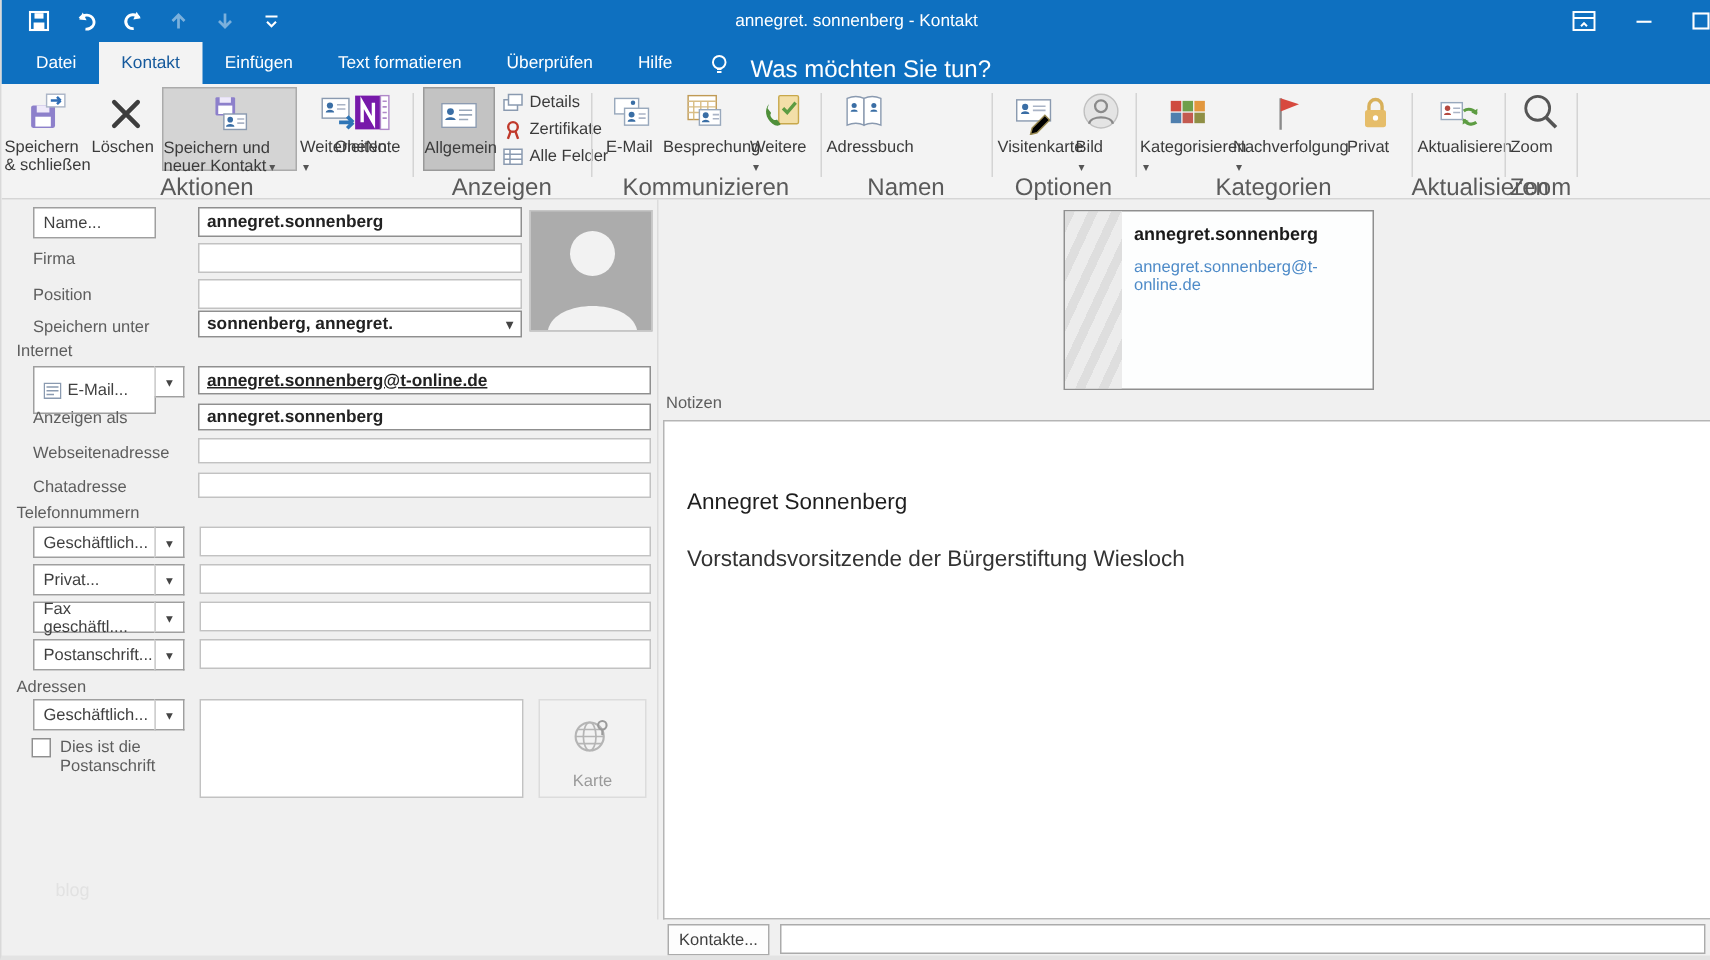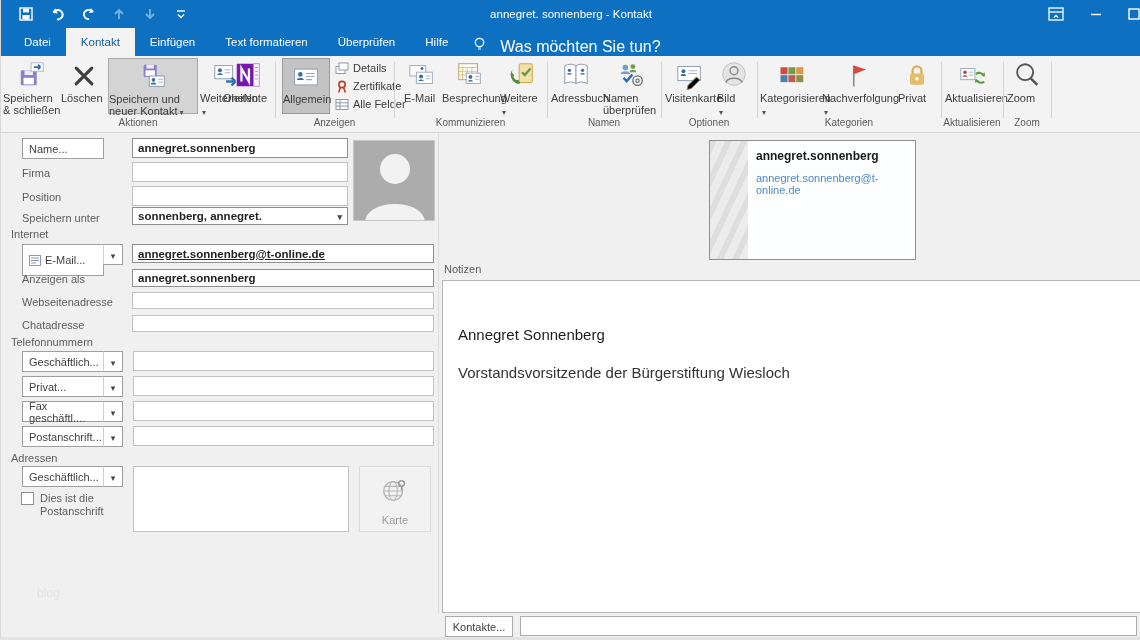--- a/index.html
+++ b/index.html
@@ -19,21 +19,21 @@
   .tellme{display:flex;align-items:flex-end;gap:14px;color:#fff;padding:0 10px;font-size:16px}
   
   .ribbon{position:absolute;left:0;top:56px;width:1140px;height:77px;background:#f3f3f3;border-bottom:1px solid #d5d5d5}
   .rbtn{position:absolute;top:2px;height:56px;text-align:left;color:#3b3b3b;cursor:default}
   .rbtn .ricon{height:32px;display:flex;align-items:flex-end;justify-content:center}
   .rlabel{font-size:11px;line-height:1.12;margin-top:2px}
   .rbtn.sel{background:#c3c3c3;border:1px solid #9a9a9a}
   .rbtn.hov{background:#d4d4d4;border:1px solid #ababab}
   .sbtn{position:absolute;height:17px;display:flex;align-items:flex-start;gap:4px;font-size:11px;color:#3b3b3b;white-space:nowrap}
   .gdiv{position:absolute;top:6px;height:56px;width:1px;background:#d4d4d4}
-  .glabel{position:absolute;top:61px;text-align:center;font-size:10px;color:#5a5a5a}
+  .glabel{position:absolute;top:61px;text-align:center;font-size:16px;color:#5a5a5a}
   .caret::after{content:"▾";font-size:8px;color:#555;line-height:1}
   .caret{display:inline-block;margin-left:2px}
   .caretline{display:block;margin-top:1px}
   
   .seclabel{position:absolute;color:#5d5d5d;font-size:11px}
   .flabel{position:absolute;color:#5d5d5d;font-size:11px}
   .field{position:absolute;background:#fff;border:1px solid #c2c2c2;display:flex;align-items:center;padding:0 5px;font-size:11.5px;color:#222}
   .field.filled{border-color:#8f8f8f;font-weight:bold}
   .btnfld{position:absolute;background:#fff;border:1px solid #9f9f9f;display:flex;align-items:center;padding:0 6px;color:#3f3f3f;font-size:11px}
   .caretbox{position:absolute;background:#fff;border:1px solid #9f9f9f;border-left:1px solid #cfcfcf;display:flex;align-items:center;justify-content:center}
@@ -277,34 +277,20 @@
           <path d="M4 6 c4.5-2 8-2 12 0 v19 c-4-2-7.5-2-12 0 z" fill="#fff" stroke="#8a9ab0"></path>
           <path d="M28 6 c-4.5-2-8-2-12 0 v19 c4-2 7.5-2 12 0 z" fill="#fff" stroke="#8a9ab0"></path>
           <circle cx="9" cy="11" r="1.8" fill="#3a6ea5"></circle>
           <path d="M6.5 15.5 c0-2.2 5-2.2 5 0 z" fill="#3a6ea5"></path>
           <circle cx="23" cy="11" r="1.8" fill="#3a6ea5"></circle>
           <path d="M20.5 15.5 c0-2.2 5-2.2 5 0 z" fill="#3a6ea5"></path>
         </svg>
       </div>
     <div class="rlabel">Adressbuch</div>
   </div>
-  <div class="rbtn" style="left:602px;width:56px">
-    <div class="ricon">
-        <svg width="30" height="30" viewBox="0 0 32 32">
-          <circle cx="10" cy="8" r="3" fill="#7a9cc6"></circle>
-          <path d="M5 15 c0-4 10-4 10 0 z" fill="#7a9cc6"></path>
-          <circle cx="18" cy="7" r="2.6" fill="#6fa050"></circle>
-          <path d="M14.5 13 c0-3.4 7-3.4 7 0 z" fill="#6fa050"></path>
-          <path d="M8 19 l3.5 3.5 6-7" fill="none" stroke="#2e6db5" stroke-width="2.6"></path>
-          <circle cx="23" cy="22" r="5" fill="none" stroke="#6a6a6a" stroke-width="1.4"></circle>
-          <circle cx="23" cy="22" r="1.8" fill="none" stroke="#6a6a6a" stroke-width="1.2"></circle>
-        </svg>
-      </div>
-    <div class="rlabel">Namen überprüfen</div>
-  </div>
   <div class="gdiv" style="left:660px"></div>
   <div class="glabel" style="left:546px;width:114px">Namen</div>
 
   <div class="rbtn" style="left:664px;width:50px">
     <div class="ricon">
         <svg width="30" height="30" viewBox="0 0 32 32">
           <rect x="3" y="7" width="24" height="15" fill="#fff" stroke="#8a9ab0"></rect>
           <circle cx="9" cy="12" r="2.2" fill="#3a6ea5"></circle>
           <path d="M6 17 c0-2.6 6-2.6 6 0 z" fill="#3a6ea5"></path>
           <path d="M14.5 11.5 h9 M14.5 14.5 h9" stroke="#aab4c6" stroke-width="1.1"></path>

